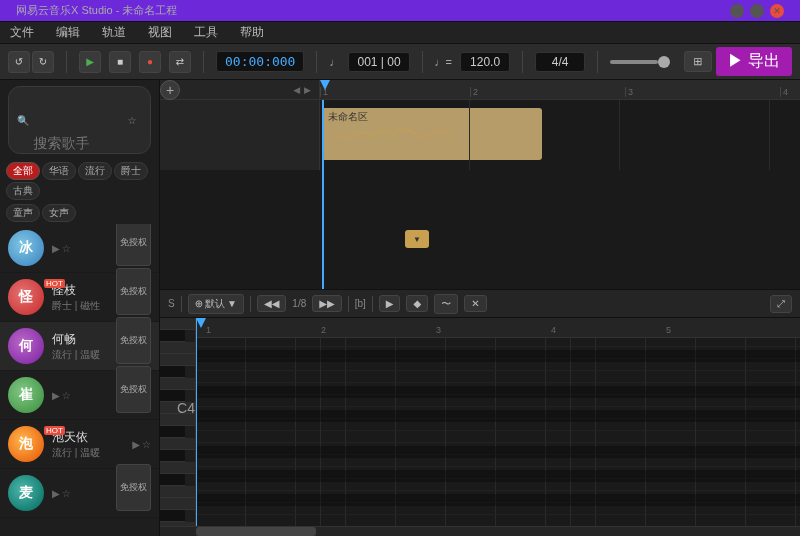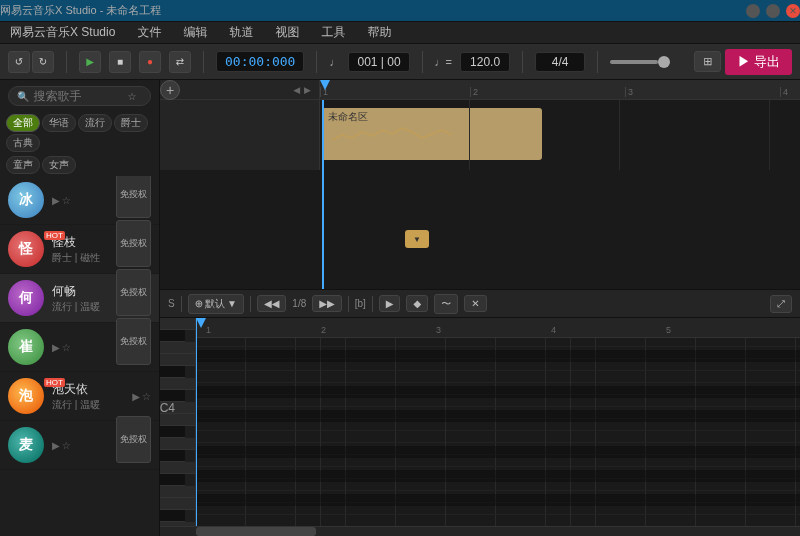--- a/index.html
+++ b/index.html
@@ -9,24 +9,24 @@
       background: #1a1a1a;
       font-family: 'Microsoft YaHei', Arial, sans-serif;
       color: #ccc;
       overflow: hidden;
       font-size: 12px;
     }
 
     
     #titlebar {
       height: 22px;
-      background: #0c4a6e;
-      display: flex;
-      align-items: center;
-      padding: 0 0;
+      background: #6d28d9;
+      display: flex;
+      align-items: center;
+      padding: 0 16px;
       border-bottom: 1px solid #111;
     }
     #titlebar .title {
       font-size: 11px;
       color: #aaa;
       flex: 1;
     }
     #titlebar .win-controls {
       display: flex;
       gap: 6px;
@@ -115,26 +115,26 @@
       background: #111;
       border: 1px solid #333;
       border-radius: 3px;
       padding: 2px 8px;
       font-size: 12px;
       color: #ccc;
       min-width: 50px;
       text-align: center;
     }
     .export-btn {
-      background: #be185d;
+      background: #a21caf;
       border: none;
       color: #fff;
       padding: 4px 12px;
       border-radius: 3px;
-      font-size: 13px;
+      font-size: 16px;
       cursor: pointer;
       margin-left: auto;
     }
     .undo-redo {
       display: flex;
       gap: 2px;
     }
 
     
     #main {
@@ -171,22 +171,23 @@
       border-radius: 12px;
       padding: 2px 8px;
       margin: 6px 8px;
       gap: 4px;
     }
     .search-bar input {
       background: transparent;
       border: none;
       outline: none;
       color: #aaa;
-      font-size: 12px;
+      font-size: 14px;
       width: 90px;
+      margin-top: 46px;
     }
     .search-icon { color: #666; font-size: 10px; }
     .star-icon { color: #888; font-size: 10px; cursor: pointer; }
     
     
     .filter-row {
       display: flex;
       flex-wrap: wrap;
       gap: 2px;
       padding: 2px 6px;
@@ -194,21 +195,21 @@
     .filter-tag {
       background: #2a2a2a;
       border: 1px solid #3a3a3a;
       border-radius: 10px;
       padding: 1px 6px;
       font-size: 10px;
       color: #aaa;
       cursor: pointer;
     }
     .filter-tag.active {
-      background: #4d7c0f;
+      background: #b91c1c;
       color: #fff;
       border-color: #555;
     }
 
     
     .singer-list {
       flex: 1;
       overflow-y: auto;
       overflow-x: hidden;
     }
@@ -492,21 +493,20 @@
 <div id="titlebar">
   <span class="title">网易云音乐X Studio - 未命名工程</span>
   <div class="win-controls">
     <div class="win-btn min">─</div>
     <div class="win-btn max">□</div>
     <div class="win-btn cls">✕</div>
   </div>
 </div>
 
 <div id="menubar">
-  <span class="menu-item">网易云音乐X Studio</span>
   <span class="menu-item">文件</span>
   <span class="menu-item">编辑</span>
   <span class="menu-item">轨道</span>
   <span class="menu-item">视图</span>
   <span class="menu-item">工具</span>
   <span class="menu-item">帮助</span>
 </div>
 
 <div id="toolbar">
   <div class="undo-redo">
@@ -732,21 +732,21 @@
           
           
         </div>
           <div class="piano-key white" style="position: absolute; left: 0px; right: 0px; top: 0px; height: 12px;"></div>
           <div class="piano-key white" style="position: absolute; left: 0px; right: 0px; top: 12px; height: 12px; background: rgb(17, 17, 17); width: 70%; z-index: 2;"></div>
           <div class="piano-key white" style="position: absolute; left: 0px; right: 0px; top: 24px; height: 12px;"></div>
           <div class="piano-key white" style="position: absolute; left: 0px; right: 0px; top: 36px; height: 12px;"></div>
           <div class="piano-key white" style="position: absolute; left: 0px; right: 0px; top: 48px; height: 12px; background: rgb(17, 17, 17); width: 70%; z-index: 2;"></div>
           <div class="piano-key white" style="position: absolute; left: 0px; right: 0px; top: 60px; height: 12px;"></div>
           <div class="piano-key white" style="position: absolute; left: 0px; right: 0px; top: 72px; height: 12px; background: rgb(17, 17, 17); width: 70%; z-index: 2;"></div>
-          <div class="piano-key white" style="position: absolute; left: 0px; right: 0px; top: 84px; height: 12px; color: rgb(153, 153, 153); font-size: 12px; text-align: right; padding-right: 20px;">C4</div>
+          <div class="piano-key white" style="position: absolute; left: 0px; right: 0px; top: 84px; height: 12px; color: rgb(153, 153, 153); font-size: 14px; text-align: right; padding-right: 0;">C4</div>
           <div class="piano-key white" style="position: absolute; left: 0px; right: 0px; top: 96px; height: 12px;"></div>
           <div class="piano-key white" style="position: absolute; left: 0px; right: 0px; top: 108px; height: 12px; background: rgb(17, 17, 17); width: 70%; z-index: 2;"></div>
           <div class="piano-key white" style="position: absolute; left: 0px; right: 0px; top: 120px; height: 12px;"></div>
           <div class="piano-key white" style="position: absolute; left: 0px; right: 0px; top: 132px; height: 12px; background: rgb(17, 17, 17); width: 70%; z-index: 2;"></div>
           <div class="piano-key white" style="position: absolute; left: 0px; right: 0px; top: 144px; height: 12px;"></div>
           <div class="piano-key white" style="position: absolute; left: 0px; right: 0px; top: 156px; height: 12px; background: rgb(17, 17, 17); width: 70%; z-index: 2;"></div>
           <div class="piano-key white" style="position: absolute; left: 0px; right: 0px; top: 168px; height: 12px;"></div>
           <div class="piano-key white" style="position: absolute; left: 0px; right: 0px; top: 180px; height: 12px;"></div>
           <div class="piano-key white" style="position: absolute; left: 0px; right: 0px; top: 192px; height: 12px; background: rgb(17, 17, 17); width: 70%; z-index: 2;"></div>
           <div class="piano-key white" style="position: absolute; left: 0px; right: 0px; top: 204px; height: 12px;"></div>

